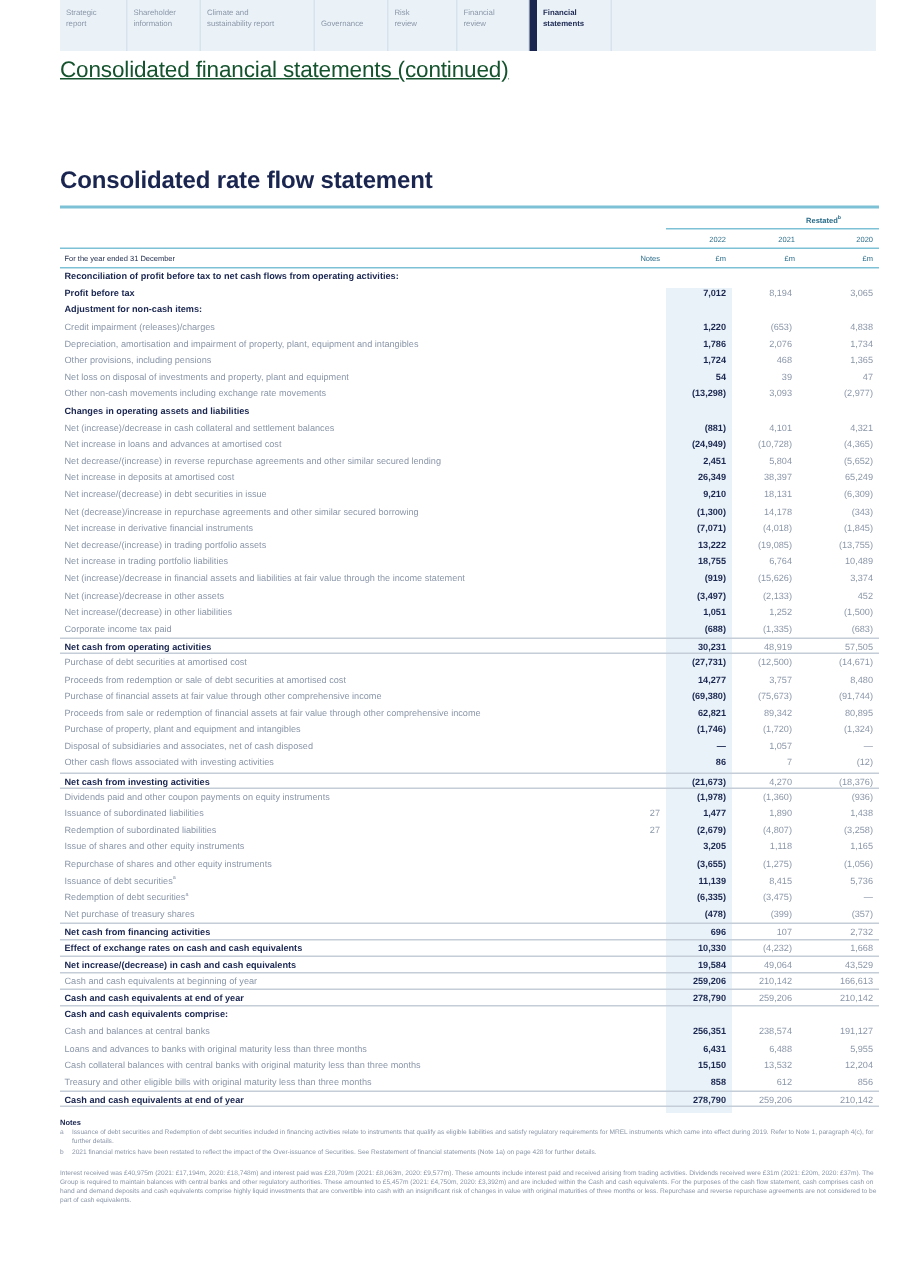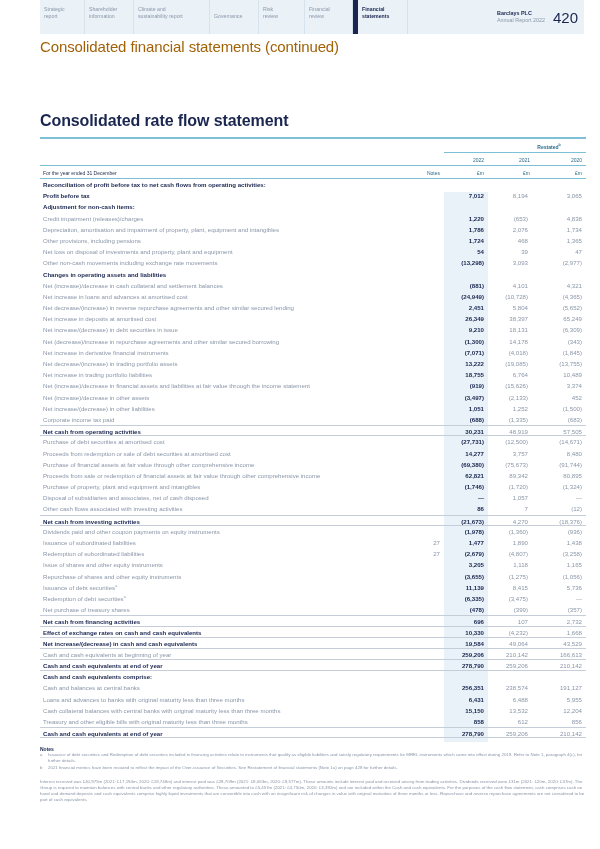--- a/index.html
+++ b/index.html
@@ -11,21 +11,21 @@
   .nav-item { height: 34px; padding: 6px 4px 0 4px; font-size: 5.2px; line-height: 6.6px; color: #8a96a8; border-right: 1px solid #d6e2ec; }
   .nav-item.active { border-left: 5px solid #1a2650; color: #1a2650; font-weight: bold; background: #eaf2f8; }
   .nav-item .l1, .nav-item .l2 { display: block; }
   .nav-item.single { padding-top: 13px; }
   .nav-brand { position: absolute; right: 0; top: 0; height: 34px; display: flex; align-items: center; }
   .brand-text { font-size: 5.4px; line-height: 7px; margin-right: 8px; }
   .brand-name { color: #1a2650; font-weight: bold; display: block; }
   .brand-sub { color: #8a96a8; display: block; }
   .page-num { font-size: 15px; color: #1a2650; margin-right: 6px; font-weight: 300; }
 
-  .page-heading { position: absolute; left: 40px; top: 38px; font-size: 15px; color: #a16207; font-weight: normal; letter-spacing: -0.1px; }
+  .page-heading { position: absolute; left: 40px; top: 38px; font-size: 15px; color: #14532d; font-weight: normal; letter-spacing: -0.1px; text-decoration: underline; }
   .section-title { position: absolute; left: 40px; top: 112px; font-size: 16px; color: #1a2650; font-weight: bold; letter-spacing: -0.1px; }
 
   
   .table-wrap { position: absolute; left: 40px; top: 137px; width: 546px; }
   .top-rule { height: 2px; background: #7cc1d6; }
   .hdr-restated { height: 14px; position: relative; }
   .hdr-restated .restated { position: absolute; left: 472px; width: 74px; text-align: center; font-size: 5px; color: #2a6c8a; top: 4px; font-weight: bold; }
   .hdr-restated .restated sup { font-size: 3.5px; }
   .hdr-restated .rule { position: absolute; left: 404px; right: 0; bottom: 0; height: 1px; background: #7cc1d6; }
   .hdr-years { height: 13px; position: relative; border-bottom: 1px solid #7cc1d6; }
@@ -87,27 +87,20 @@
       <span class="l1">Risk</span>
       <span class="l2">review</span>
     </div>
     <div class="nav-item" style="width: 48px;">
       <span class="l1">Financial</span>
       <span class="l2">review</span>
     </div>
     <div class="nav-item active" style="width: 55px;">
       <span class="l1">Financial</span>
       <span class="l2">statements</span>
-    </div>
-    <div class="nav-brand">
-      <div class="brand-text">
-        <span class="brand-name">Barclays PLC</span>
-        <span class="brand-sub">Annual Report 2022</span>
-      </div>
-      <span class="page-num">420</span>
     </div>
   </div>
 
 <h1 class="page-heading">Consolidated financial statements (continued)</h1>
 <h2 class="section-title">Consolidated rate flow statement</h2>
 
 <div class="table-wrap">
   <div class="top-rule"></div>
   <div class="hdr-restated">
     <span class="restated"><span>Restated</span><sup>b</sup></span>

